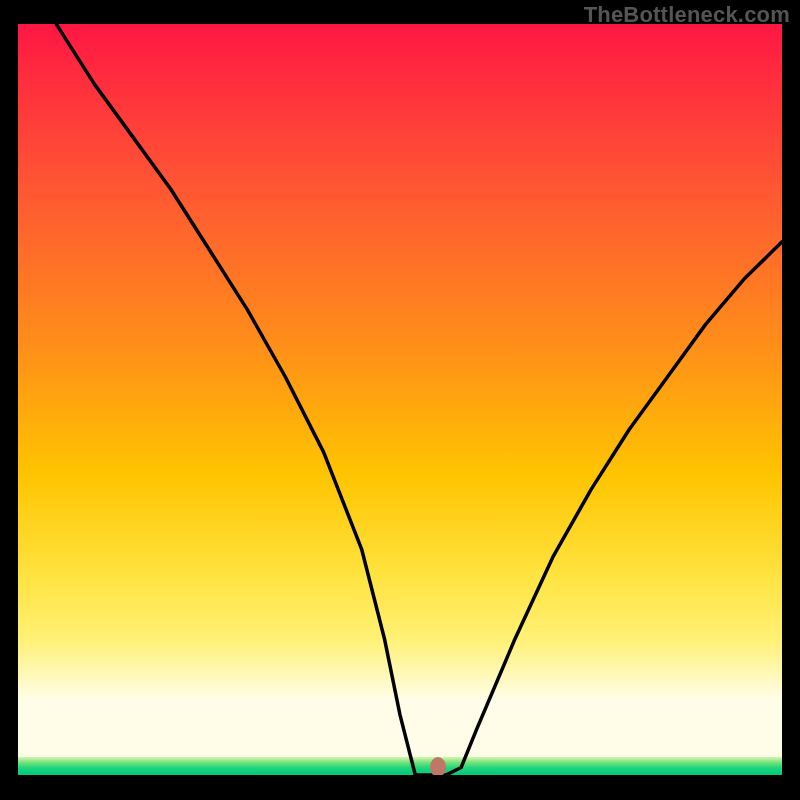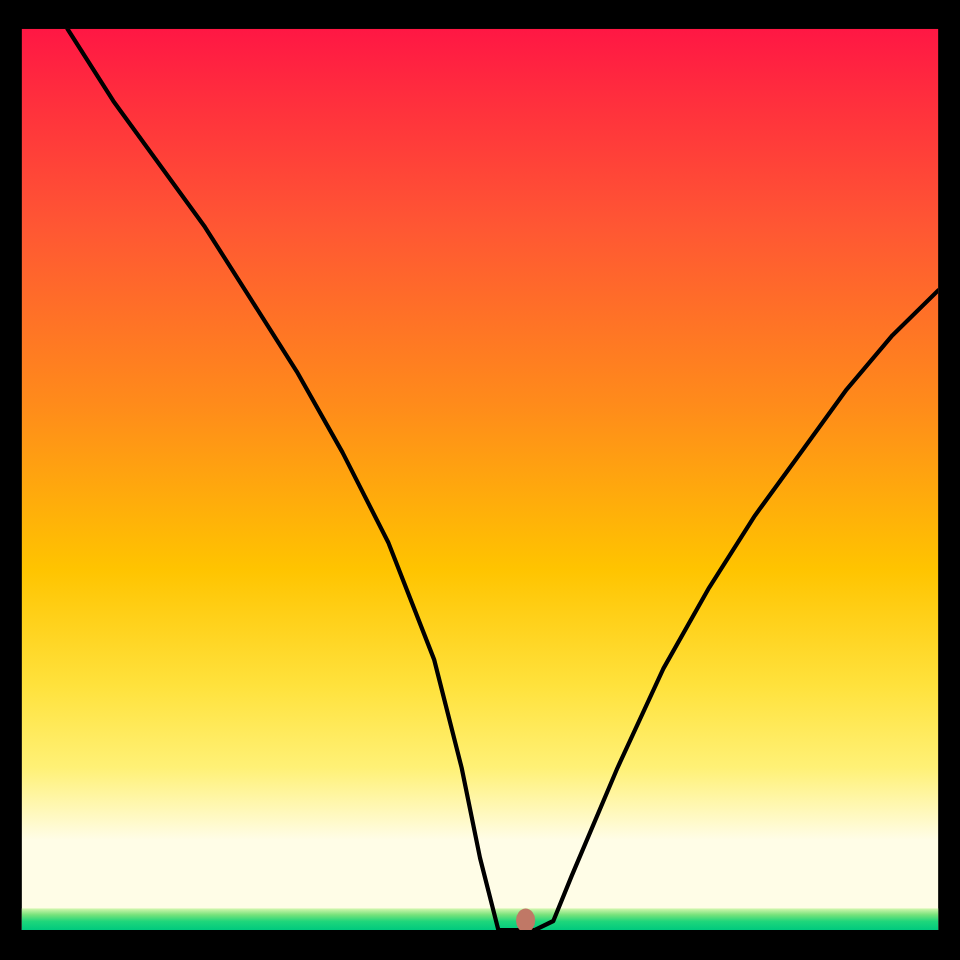--- a/index.html
+++ b/index.html
@@ -78,20 +78,21 @@
     border-radius: 50% / 50%;
     background: #c07866;
     transform: translate(-50%, -50%);
   }
 </style>
 </head>
 <body>
 
 <div class="container">
 
+  <div class="watermark">TheBottleneck.com</div>
 
   <div class="plot-area">
     <div class="gradient-bg"></div>
     <div class="green-band"></div>
 
     <svg class="curve" viewBox="0 0 764 751" preserveAspectRatio="none">
       <path id="curve-path" fill="none" stroke="#000000" stroke-width="3.5" stroke-linecap="round" stroke-linejoin="round" d="M38.2 0.0 L76.4 60.1 L114.6 112.6 L152.8 165.2 L191.0 225.3 L229.2 285.4 L267.4 353.0 L305.6 428.1 L343.8 525.7 L366.7 615.8 L382.0 690.9 L397.3 751.0 L412.6 751.0 L427.8 751.0 L443.1 743.5 L458.4 705.9 L496.6 615.8 L534.8 533.2 L573.0 465.6 L611.2 405.5 L649.4 353.0 L687.6 300.4 L725.8 255.3 L764.0 217.8"></path>
     </svg>
 
     <div id="marker" class="marker" style="left: 420.2px; top: 743.49px; background: rgb(192, 120, 102);"></div>

